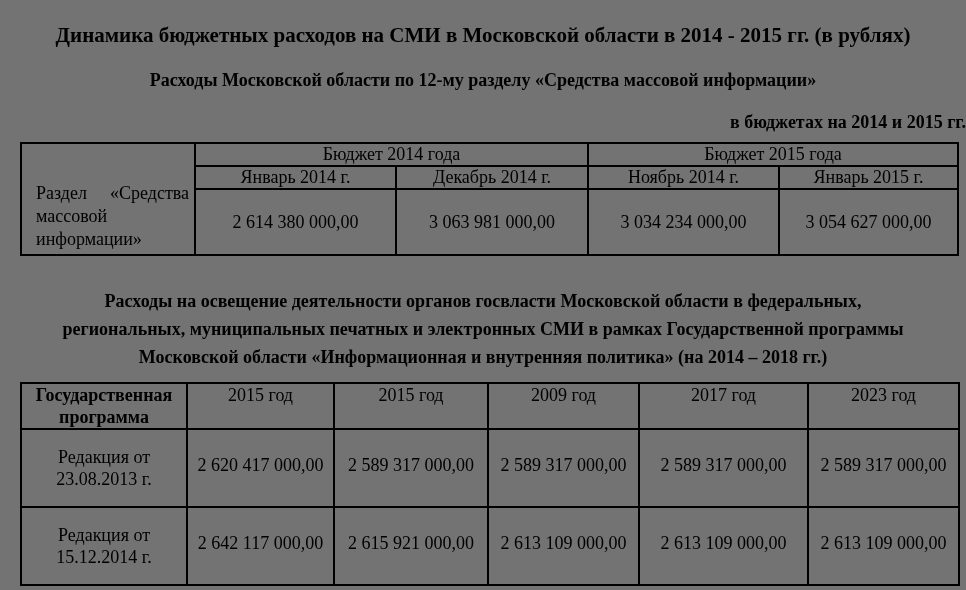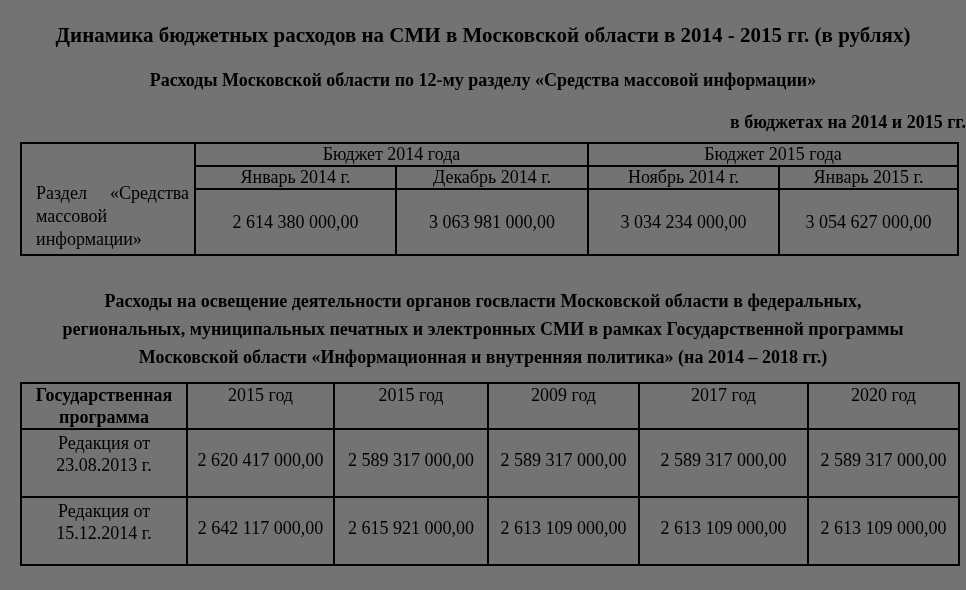--- a/index.html
+++ b/index.html
@@ -66,21 +66,21 @@
     text-align: center;
     font-size: 18px;
     font-weight: bold;
     line-height: 28px;
   }
   .t2 { margin-top: 11px; width: 938px; }
   .t2 td, .t2 th { text-align: center; line-height: 22px; }
   .t2 .hdr th, .t2 .hdr td { height: 40px; vertical-align: top; }
   .t2 .hdr th { font-weight: bold; }
   .t2 .row td { height: 60px; }
-  .t2 .row td.row-label { vertical-align: top; padding-top: 2px; }
+  .t2 .row td.row-label { vertical-align: top; padding-top: 16px; }
   .t2 .row td.num { vertical-align: middle; white-space: nowrap; padding-bottom: 6px; }
 </style>
 </head>
 <body>
 
 <div class="page">
 
   <div class="doc-title">Динамика бюджетных расходов на СМИ в Московской области в 2014 - 2015 гг. (в рублях)</div>
 
   <div class="sec1-line1">Расходы Московской области по 12-му разделу «Средства массовой информации»</div>
@@ -130,21 +130,21 @@
       <col style="width:169px">
       <col style="width:151px">
     </colgroup>
     <tbody>
       <tr class="hdr">
         <th>Государственная программа</th>
         <td>2015 год</td>
         <td>2015 год</td>
         <td>2009 год</td>
         <td>2017 год</td>
-        <td>2020 год</td>
+        <td>2023 год</td>
       </tr>
       <tr class="row">
         <td class="row-label">Редакция от 23.08.2013 г.</td>
         <td class="num">2 620 417 000,00</td>
         <td class="num">2 589 317 000,00</td>
         <td class="num">2 589 317 000,00</td>
         <td class="num">2 589 317 000,00</td>
         <td class="num">2 589 317 000,00</td>
       </tr>
       <tr class="row">

